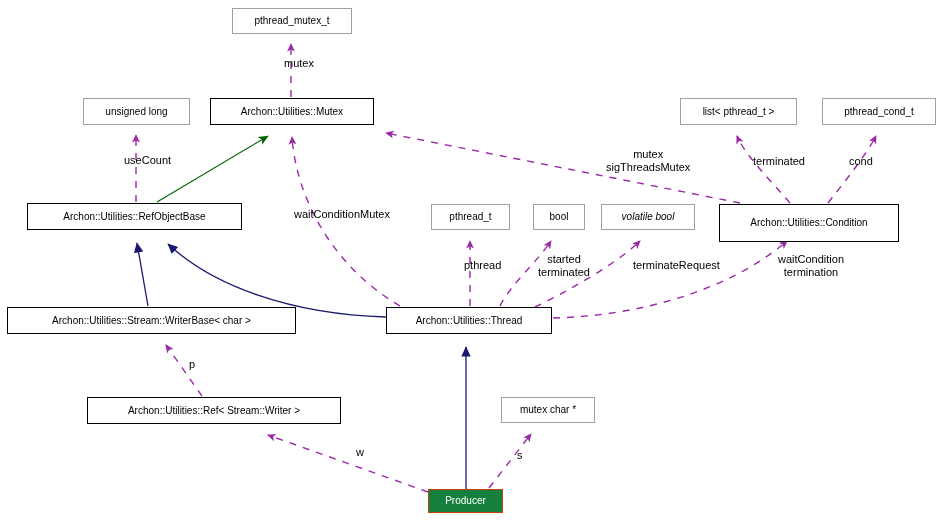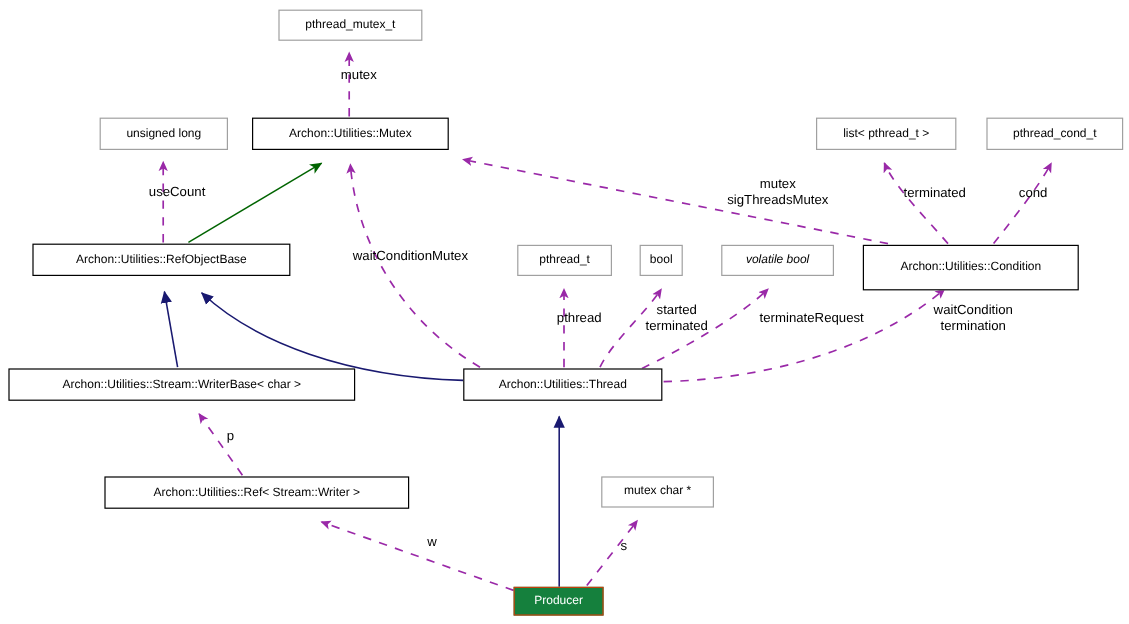--- a/index.html
+++ b/index.html
@@ -140,21 +140,21 @@
   </div>
 
   <div class="node strong" style="left:27px; top:203px; width:215px; height:27px;">
     <span>Archon::Utilities::RefObjectBase</span>
   </div>
 
   <div class="node plain" style="left:431px; top:204px; width:79px; height:26px;">
     <span>pthread_t</span>
   </div>
 
-  <div class="node plain" style="left:533px; top:204px; width:36px; height:26px;">
+  <div class="node plain" style="left:533px; top:204px; width:52px; height:26px;">
     <span>bool</span>
   </div>
 
   <div class="node plain" style="left:601px; top:204px; width:94px; height:26px;font-style:italic;">
     <span>volatile bool</span>
   </div>
 
   <div class="node strong" style="left:719px; top:204px; width:180px; height:38px;">
     <span>Archon::Utilities::Condition</span>
   </div>

